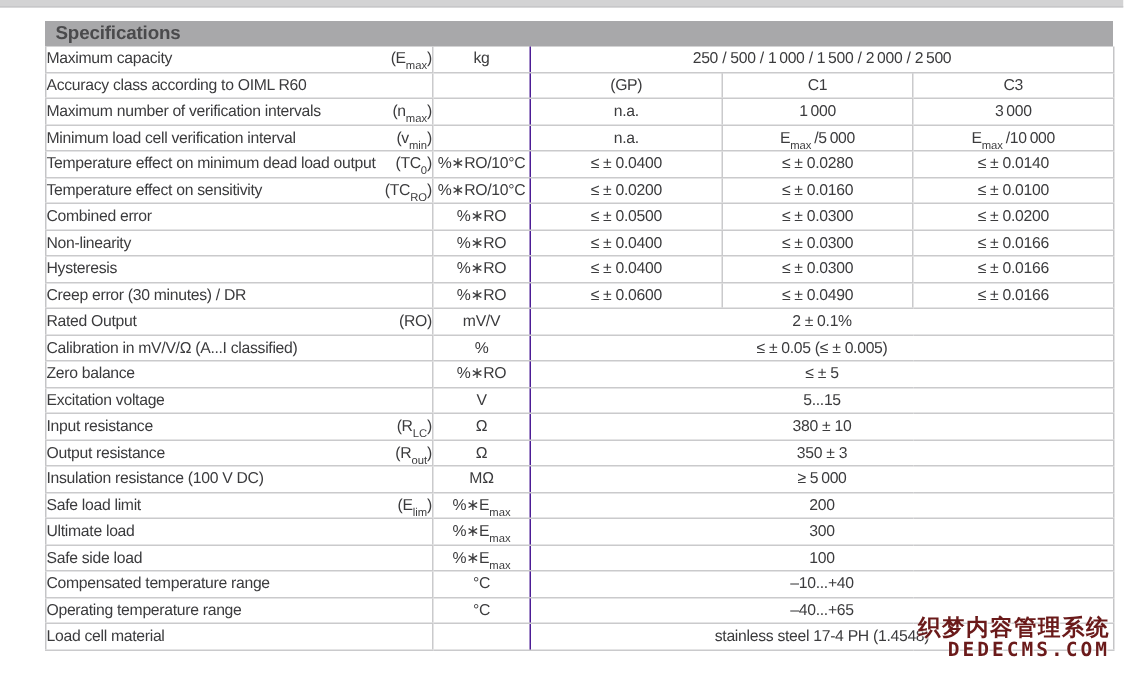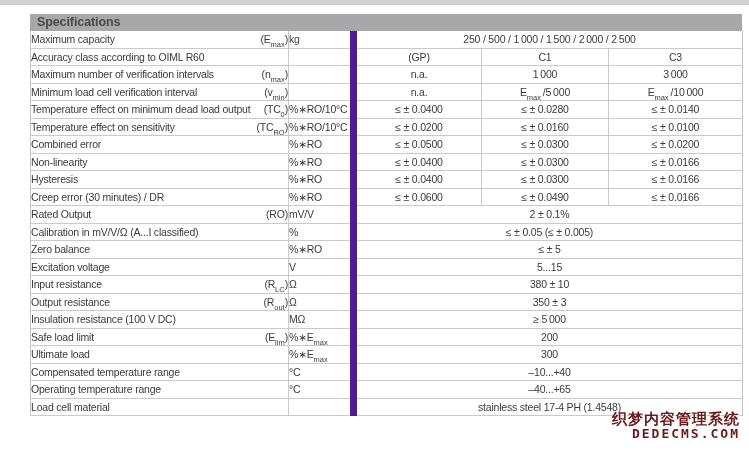--- a/index.html
+++ b/index.html
@@ -64,22 +64,22 @@
     padding: 0 5px 0 7px;
   }
   td.param-cell .cellwrap {
     display: flex;
     justify-content: space-between;
     align-items: flex-end;
     width: 100%;
   }
   td.unit-cell {
     border-left: 1px solid #cacacc;
-    border-right: 7px solid #4c1d95;
-    text-align: left;
+    border-right: 1px solid #4c1d95;
+    text-align: center;
   }
   td.value-cell {
     text-align: center;
     margin-top: 24px;
   }
   td.value-cell.vcol + td.value-cell.vcol {
     border-left: 1px solid #cacacc;
   }
   sub {
     font-size: 7.5px;
@@ -334,20 +334,30 @@
                 <span>Ultimate load</span>
                 <span></span>
               </span>
             </td>
             <td class="unit-cell">%∗E<sub>max</sub></td>
             <td class="value-cell" colspan="3">300</td>
           </tr>
           <tr>
             <td class="param-cell">
               <span class="cellwrap">
+                <span>Safe side load</span>
+                <span></span>
+              </span>
+            </td>
+            <td class="unit-cell">%∗E<sub>max</sub></td>
+            <td class="value-cell" colspan="3">100</td>
+          </tr>
+          <tr>
+            <td class="param-cell">
+              <span class="cellwrap">
                 <span>Compensated temperature range</span>
                 <span></span>
               </span>
             </td>
             <td class="unit-cell">°C</td>
             <td class="value-cell" colspan="3">–10...+40</td>
           </tr>
           <tr>
             <td class="param-cell">
               <span class="cellwrap">

